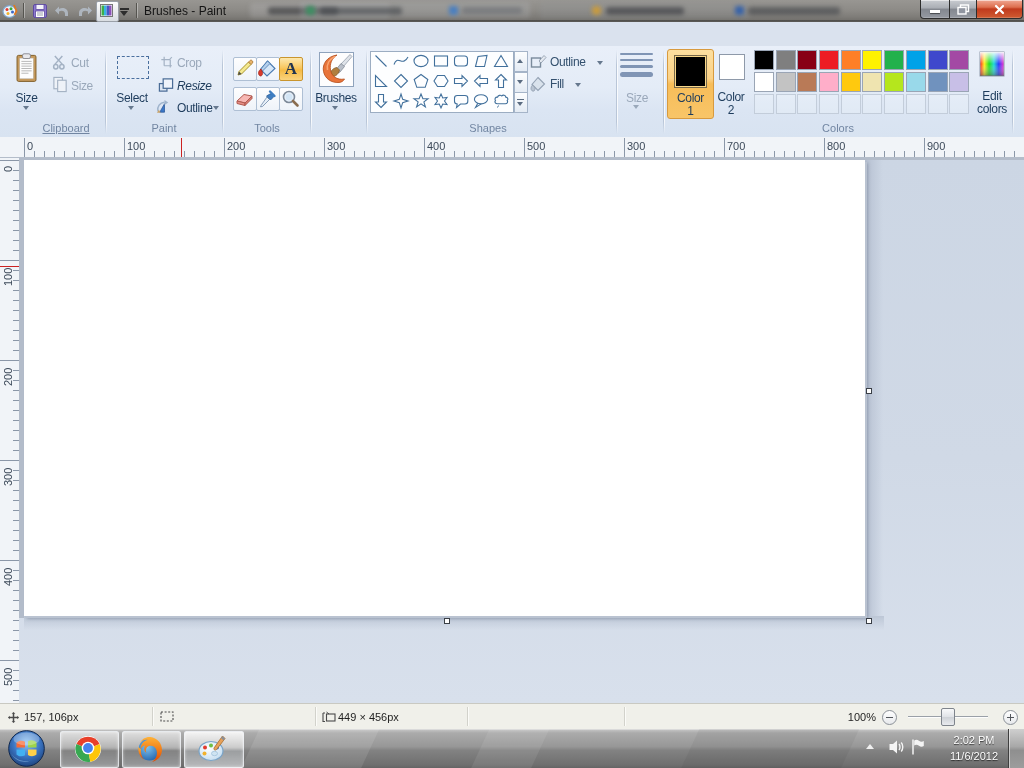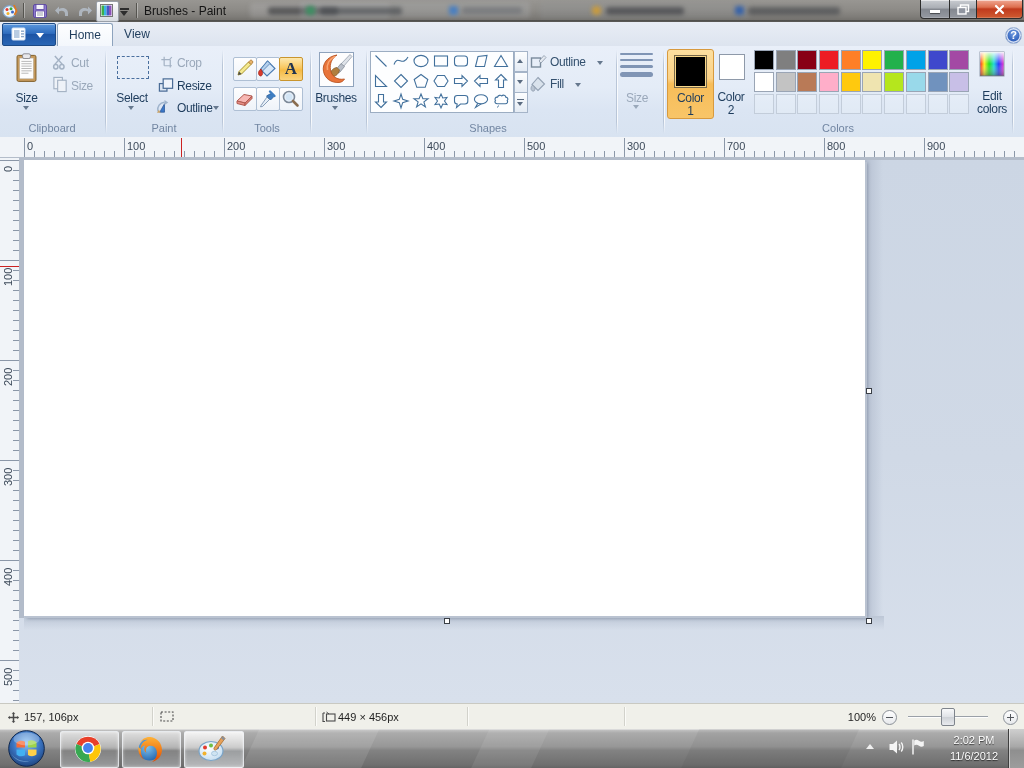--- a/index.html
+++ b/index.html
@@ -105,45 +105,30 @@
         <rect x="1" y="3.5" width="8" height="6.5" fill="#9095a0" stroke="#fff" stroke-width="1.4"></rect>
       </svg>
     </div>
     <div class="capbtn" style="left:976px;width:45px;border-radius:0 0 4px 0;background:linear-gradient(180deg,#f0a793 0%,#dd6e4e 40%,#c03a1d 50%,#cf5b31 100%);">
       <svg class="abs" style="left:17px;top:4px;" width="11" height="11" viewBox="0 0 11 11">
         <path d="M2,2 L9,9 M9,2 L2,9" stroke="#fff" stroke-width="2.2" stroke-linecap="round"></path>
       </svg>
     </div>
   </div>
 
-  <div id="tabrow" class="abs">
-    <div id="appbtn" class="abs">
-      <svg class="abs" style="left:8px;top:3px;" width="16" height="14" viewBox="0 0 16 14">
-        <rect x="1" y="1" width="13" height="12" rx="1" fill="#fff" stroke="#d5e4f5" stroke-width="1"></rect>
-        <rect x="3" y="3" width="5.5" height="8" fill="#b9cce2"></rect>
-        <rect x="10" y="3.5" width="3" height="1.4" fill="#8aa6c8"></rect>
-        <rect x="10" y="6.2" width="3" height="1.4" fill="#8aa6c8"></rect>
-        <rect x="10" y="8.9" width="3" height="1.4" fill="#8aa6c8"></rect>
-      </svg>
-      <div class="abs" style="left:33px;top:9px;width:0;height:0;border-left:4px solid transparent;border-right:4px solid transparent;border-top:5px solid #fff;"></div>
-    </div>
-    <div id="hometab" class="abs tabtxt">Home</div>
-    <div id="viewtab" class="abs tabtxt">View</div>
-    <div class="abs" style="left:1005px;top:5px;width:15px;height:15px;border-radius:50%;background:radial-gradient(circle at 50% 35%,#6f9be0,#2a5bb8 70%);border:1px solid #9fb4d4;box-shadow:0 0 0 1.5px rgba(255,255,255,.8) inset;color:#fff;font-size:11px;font-weight:bold;text-align:center;line-height:15px;">?</div>
-  </div>
 
   <div id="ribbon" class="abs">
     <div class="gsep" style="left:105px;"></div>
     <div class="gsep" style="left:222px;"></div>
     <div class="gsep" style="left:310px;"></div>
     <div class="gsep" style="left:366px;"></div>
     <div class="gsep" style="left:616px;"></div>
     <div class="gsep" style="left:663px;"></div>
     <div class="gsep" style="left:1012px;"></div>
-    <div class="glabel" style="left:2px;width:100px;">Clipboard</div>
+    <div class="glabel" style="left:16px;width:100px;text-decoration:underline;">Clipboard</div>
     <div class="glabel" style="left:114px;width:100px;">Paint</div>
     <div class="glabel" style="left:217px;width:100px;">Tools</div>
     <div class="glabel" style="left:438px;width:100px;">Shapes</div>
     <div class="glabel" style="left:788px;width:100px;">Colors</div>
 
     <svg class="abs" style="left:14px;top:7px;" width="25" height="30" viewBox="0 0 30 38">
       <rect x="3" y="3" width="24" height="33" rx="2" fill="#c59a5d" stroke="#7e5c28" stroke-width="1.2"></rect>
       <rect x="6.5" y="6.5" width="17" height="26" fill="#fdfdfd" stroke="#bcbcbc" stroke-width=".6"></rect>
       <rect x="8.5" y="10" width="13" height="1.2" fill="#b5b5b5"></rect>
         <rect x="8.5" y="13" width="13" height="1.2" fill="#b5b5b5"></rect>
@@ -172,21 +157,21 @@
     <div class="caret" style="left:128px;top:60px;"></div>
     <svg class="abs" style="left:160px;top:10px;" width="14" height="13" viewBox="0 0 16 16">
       <path d="M1,4.5 H12 M4.5,1 V12 M12,4.5 V14 M4.5,12 H14" stroke="#a4b2c4" stroke-width="1.5"></path>
       <path d="M11,4.5 L14,1.5" stroke="#a4b2c4" stroke-width="1.3"></path>
     </svg>
     <div class="rlabel dis" style="left:177px;top:10px;">Crop</div>
     <svg class="abs" style="left:158px;top:31px;" width="16" height="16" viewBox="0 0 17 17">
       <rect x="1.5" y="7" width="8" height="8" fill="#dce6f2" stroke="#4a6c96" stroke-width="1.3"></rect>
       <rect x="5.5" y="2" width="10" height="10" fill="#eef3fa" stroke="#4a6c96" stroke-width="1.3"></rect>
     </svg>
-    <div class="rlabel" style="left:177px;top:33px;">Resize</div>
+    <div class="rlabel" style="left:177px;top:33px;font-style:italic;">Resize</div>
     <svg class="abs" style="left:156px;top:53px;" width="17" height="16" viewBox="0 0 18 17">
       <path d="M4,14 L9,5 L9,14 Z" fill="#3c78c8" stroke="#2b5796" stroke-width=".8"></path>
       <path d="M2,13 C1,8 4,4 9,3.5" fill="none" stroke="#9fb4cc" stroke-width="1.6"></path>
       <path d="M9,1 L13,3.7 L9,6.4 Z" fill="#9fb4cc"></path>
       <path d="M1,14.5 L5,14.5 L3,11.5 Z" fill="#c8a36a"></path>
     </svg>
     <div class="rlabel" style="left:177px;top:55px;">Outline</div>
     <div class="caret" style="left:213px;top:60px;"></div>
 
     <div class="toolcell" style="left:233px;top:11px;">

